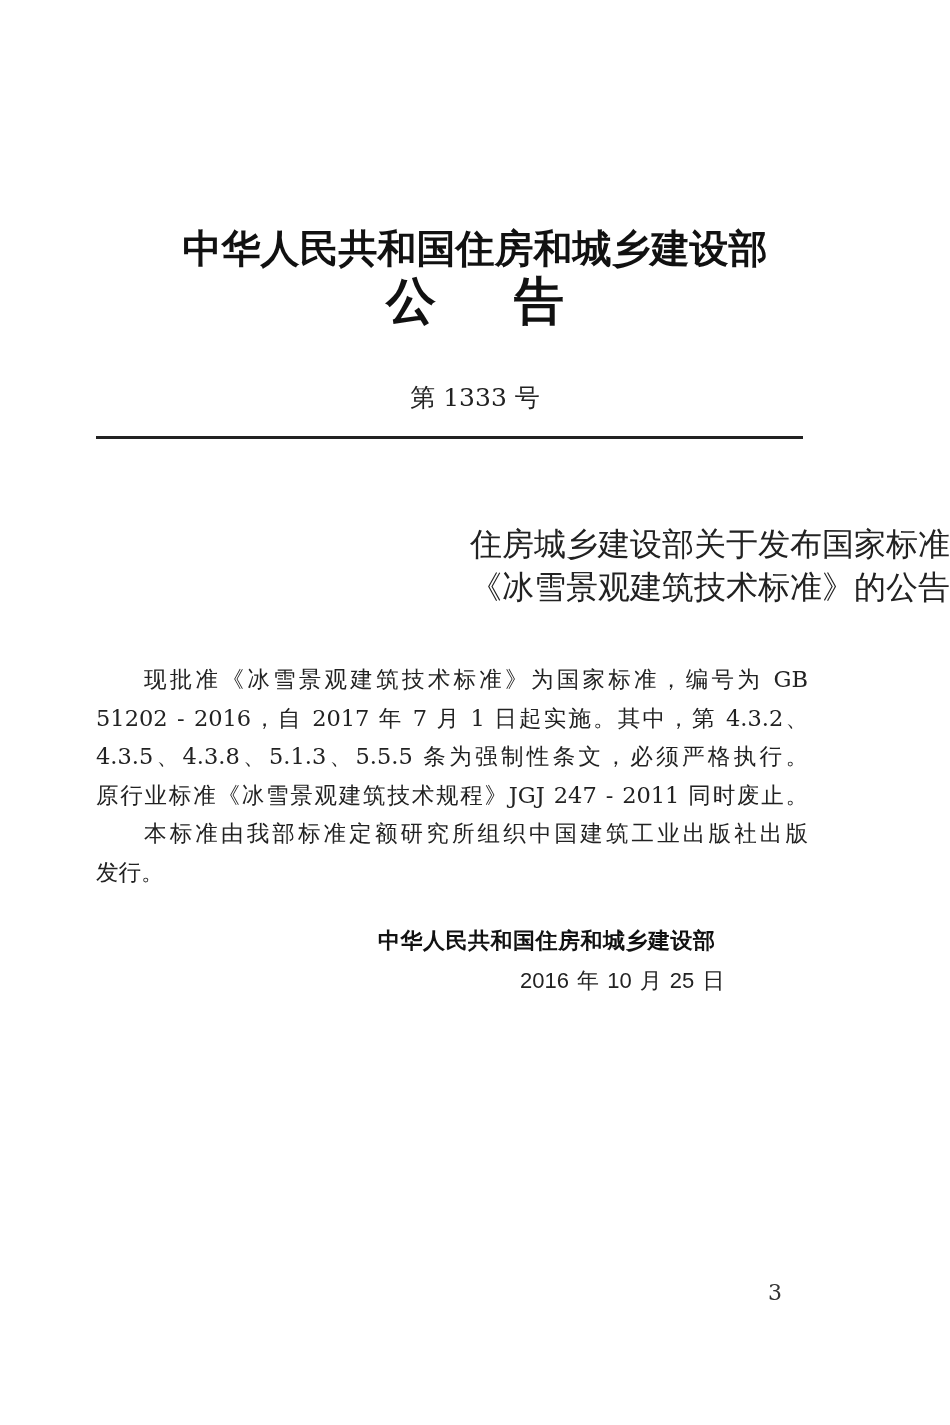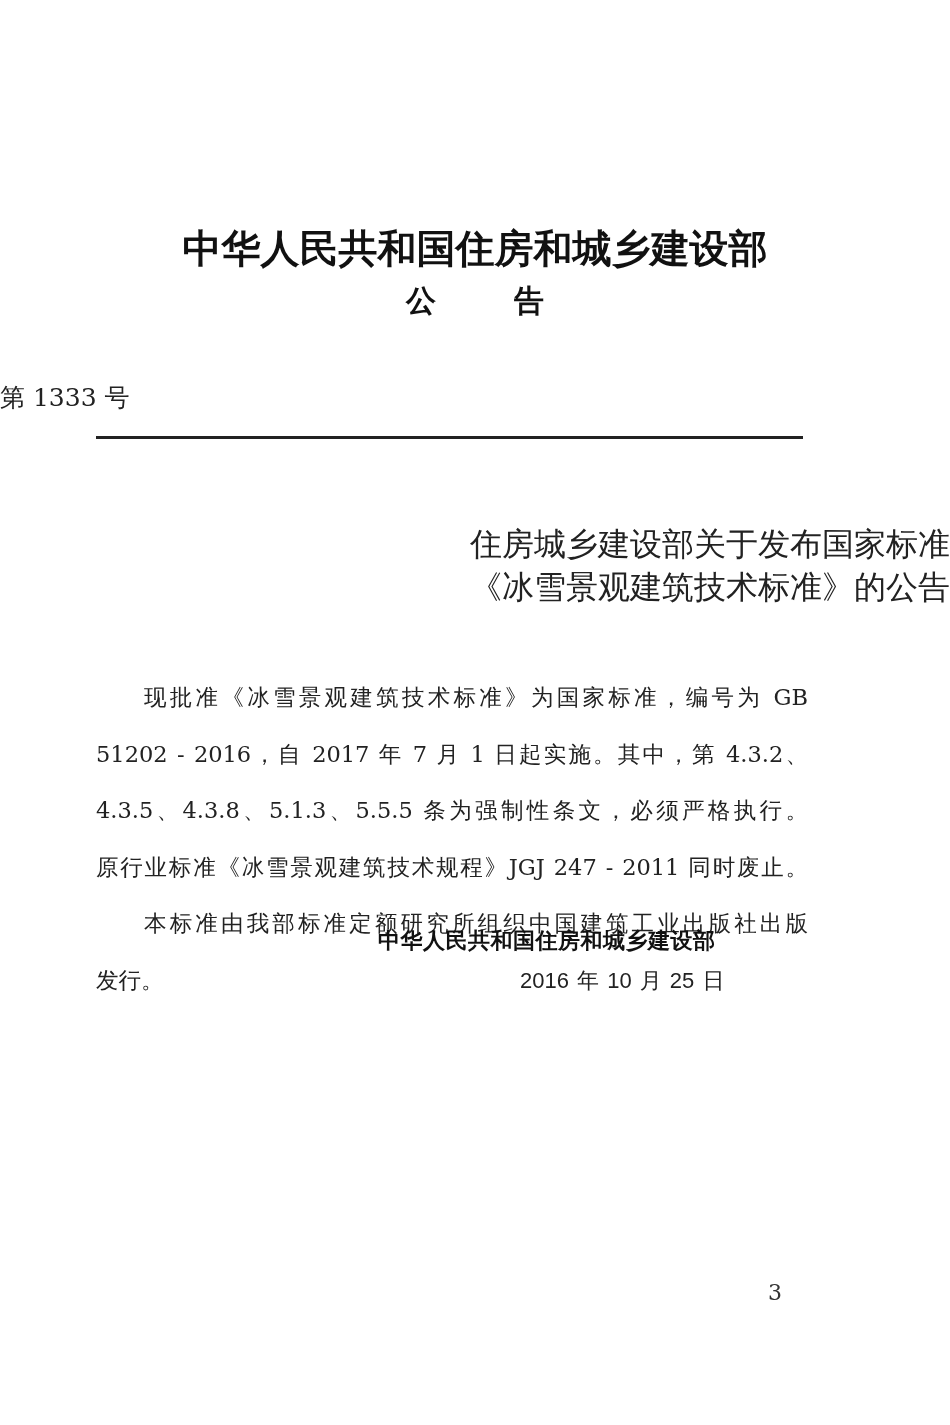--- a/index.html
+++ b/index.html
@@ -5,41 +5,41 @@
     html, body { margin: 0; padding: 0; background: #ffffff; }
     body { width: 950px; height: 1425px; position: relative; overflow: hidden; color: #1a1a1a; }
     .abs { position: absolute; }
     .title {
       left: 0; width: 950px; top: 222px; text-align: center;
       font-family: "DejaVu Serif", serif; font-weight: bold; font-size: 39px; letter-spacing: 0px; line-height: 52px;
       color: #111;
     }
     .subtitle {
       left: 0; width: 950px; top: 276px; text-align: center;
-      font-family: "DejaVu Serif", serif; font-weight: bold; font-size: 30px; line-height: 50px;
+      font-family: "DejaVu Serif", serif; font-weight: bold; font-size: 50px; line-height: 50px;
       color: #111; word-spacing: 0;
     }
     .subtitle span { display: inline-block; }
     .subtitle .gap { width: 78px; }
     .docno {
-      left: 0; width: 950px; top: 380px; 
+      left: 0; width: 950px; top: 380px; text-align: center;
       font-family: "DejaVu Serif", serif; font-size: 25px; line-height: 36px; color: #222;
     }
     .rule { left: 96px; width: 707px; top: 436px; height: 3px; background: #222; }
     .heading {
       left: 0; width: 950px; top: 523px; text-align: right;
       font-family: "DejaVu Sans", sans-serif; font-size: 32px; line-height: 43px; color: #222;
     }
     .body {
       left: 96px; width: 712px; top: 660px;
       font-family: "DejaVu Serif", serif; font-size: 22.5px; line-height: 38.5px; color: #222;
       text-align: justify;
     }
     .body p { margin: 0; }
-    .body .line { display: block; white-space: nowrap; text-align-last: justify; margin-top: 18px; }
+    .body .line { display: block; white-space: nowrap; text-align-last: justify; }
     .body .indent { padding-left: 48px; }
     .body .last { text-align-last: left; }
     .sig-org {
       left: 378px; top: 925px;
       font-family: "DejaVu Sans", sans-serif; font-weight: bold; font-size: 22px; line-height: 32px; color: #111;
       letter-spacing: 0.5px;
     }
     .sig-date {
       left: 520px; top: 965px;
       font-family: Liberation Sans, sans-serif; font-size: 22px; line-height: 32px; color: #222;

